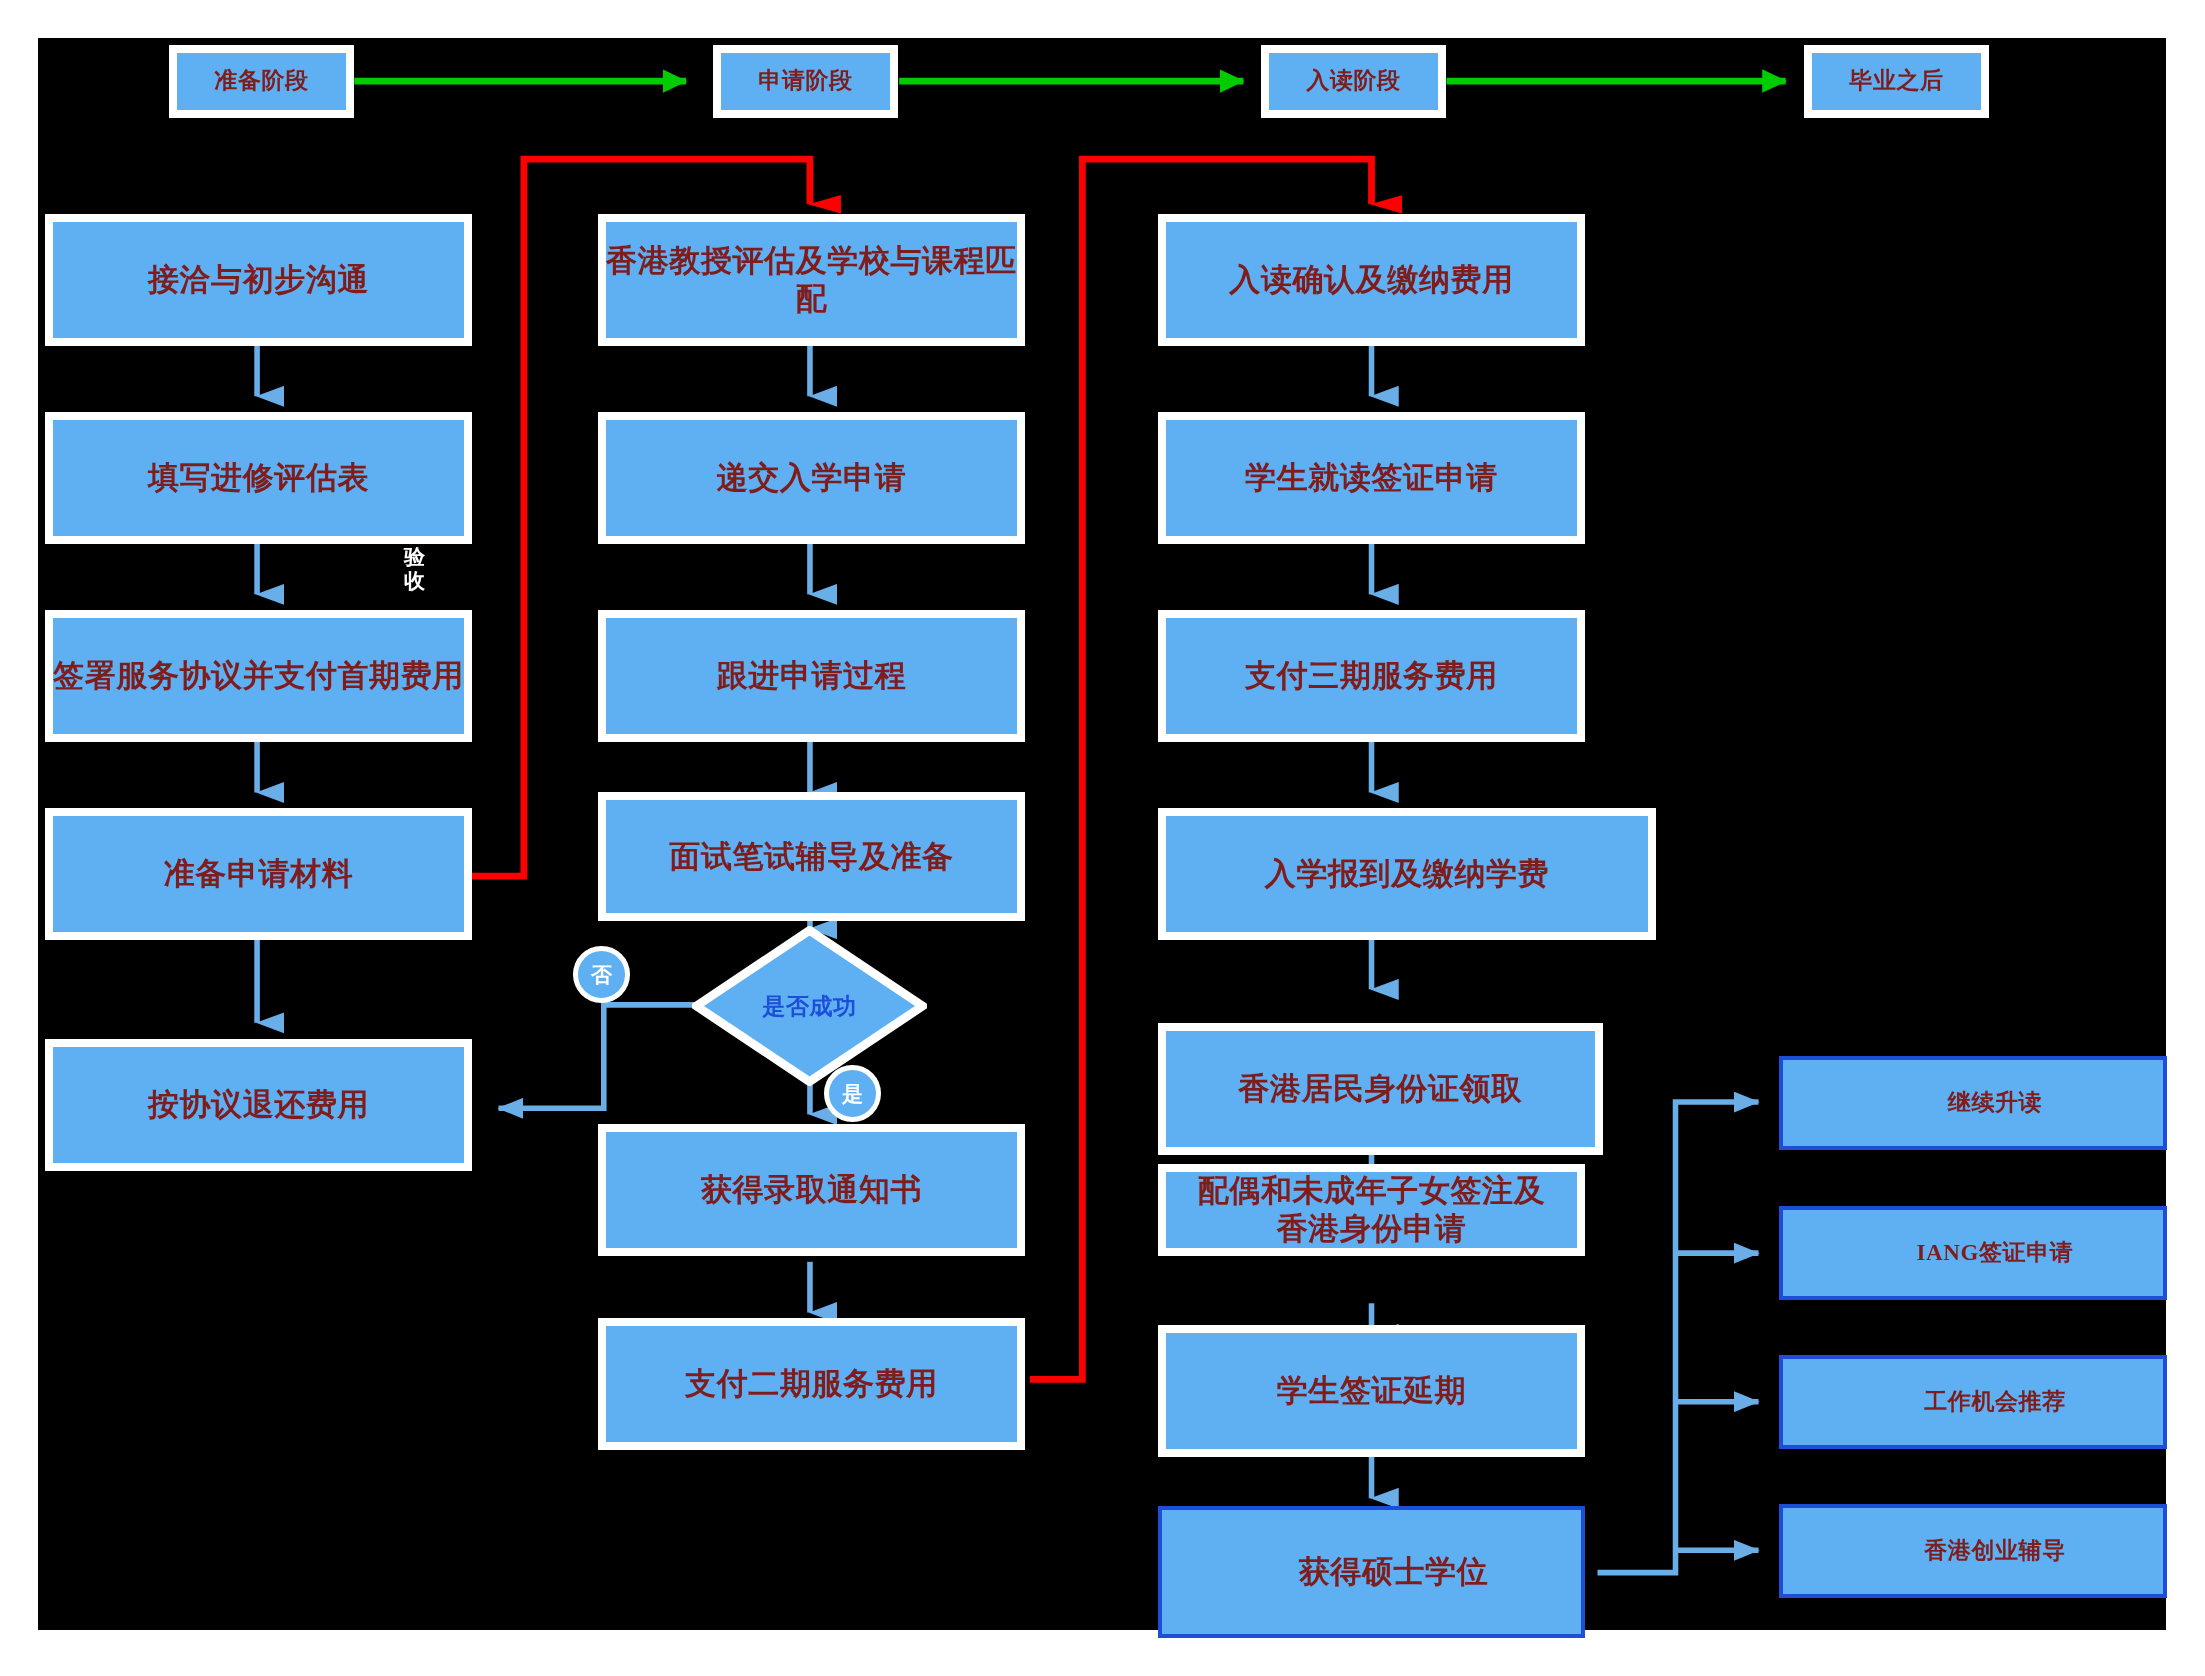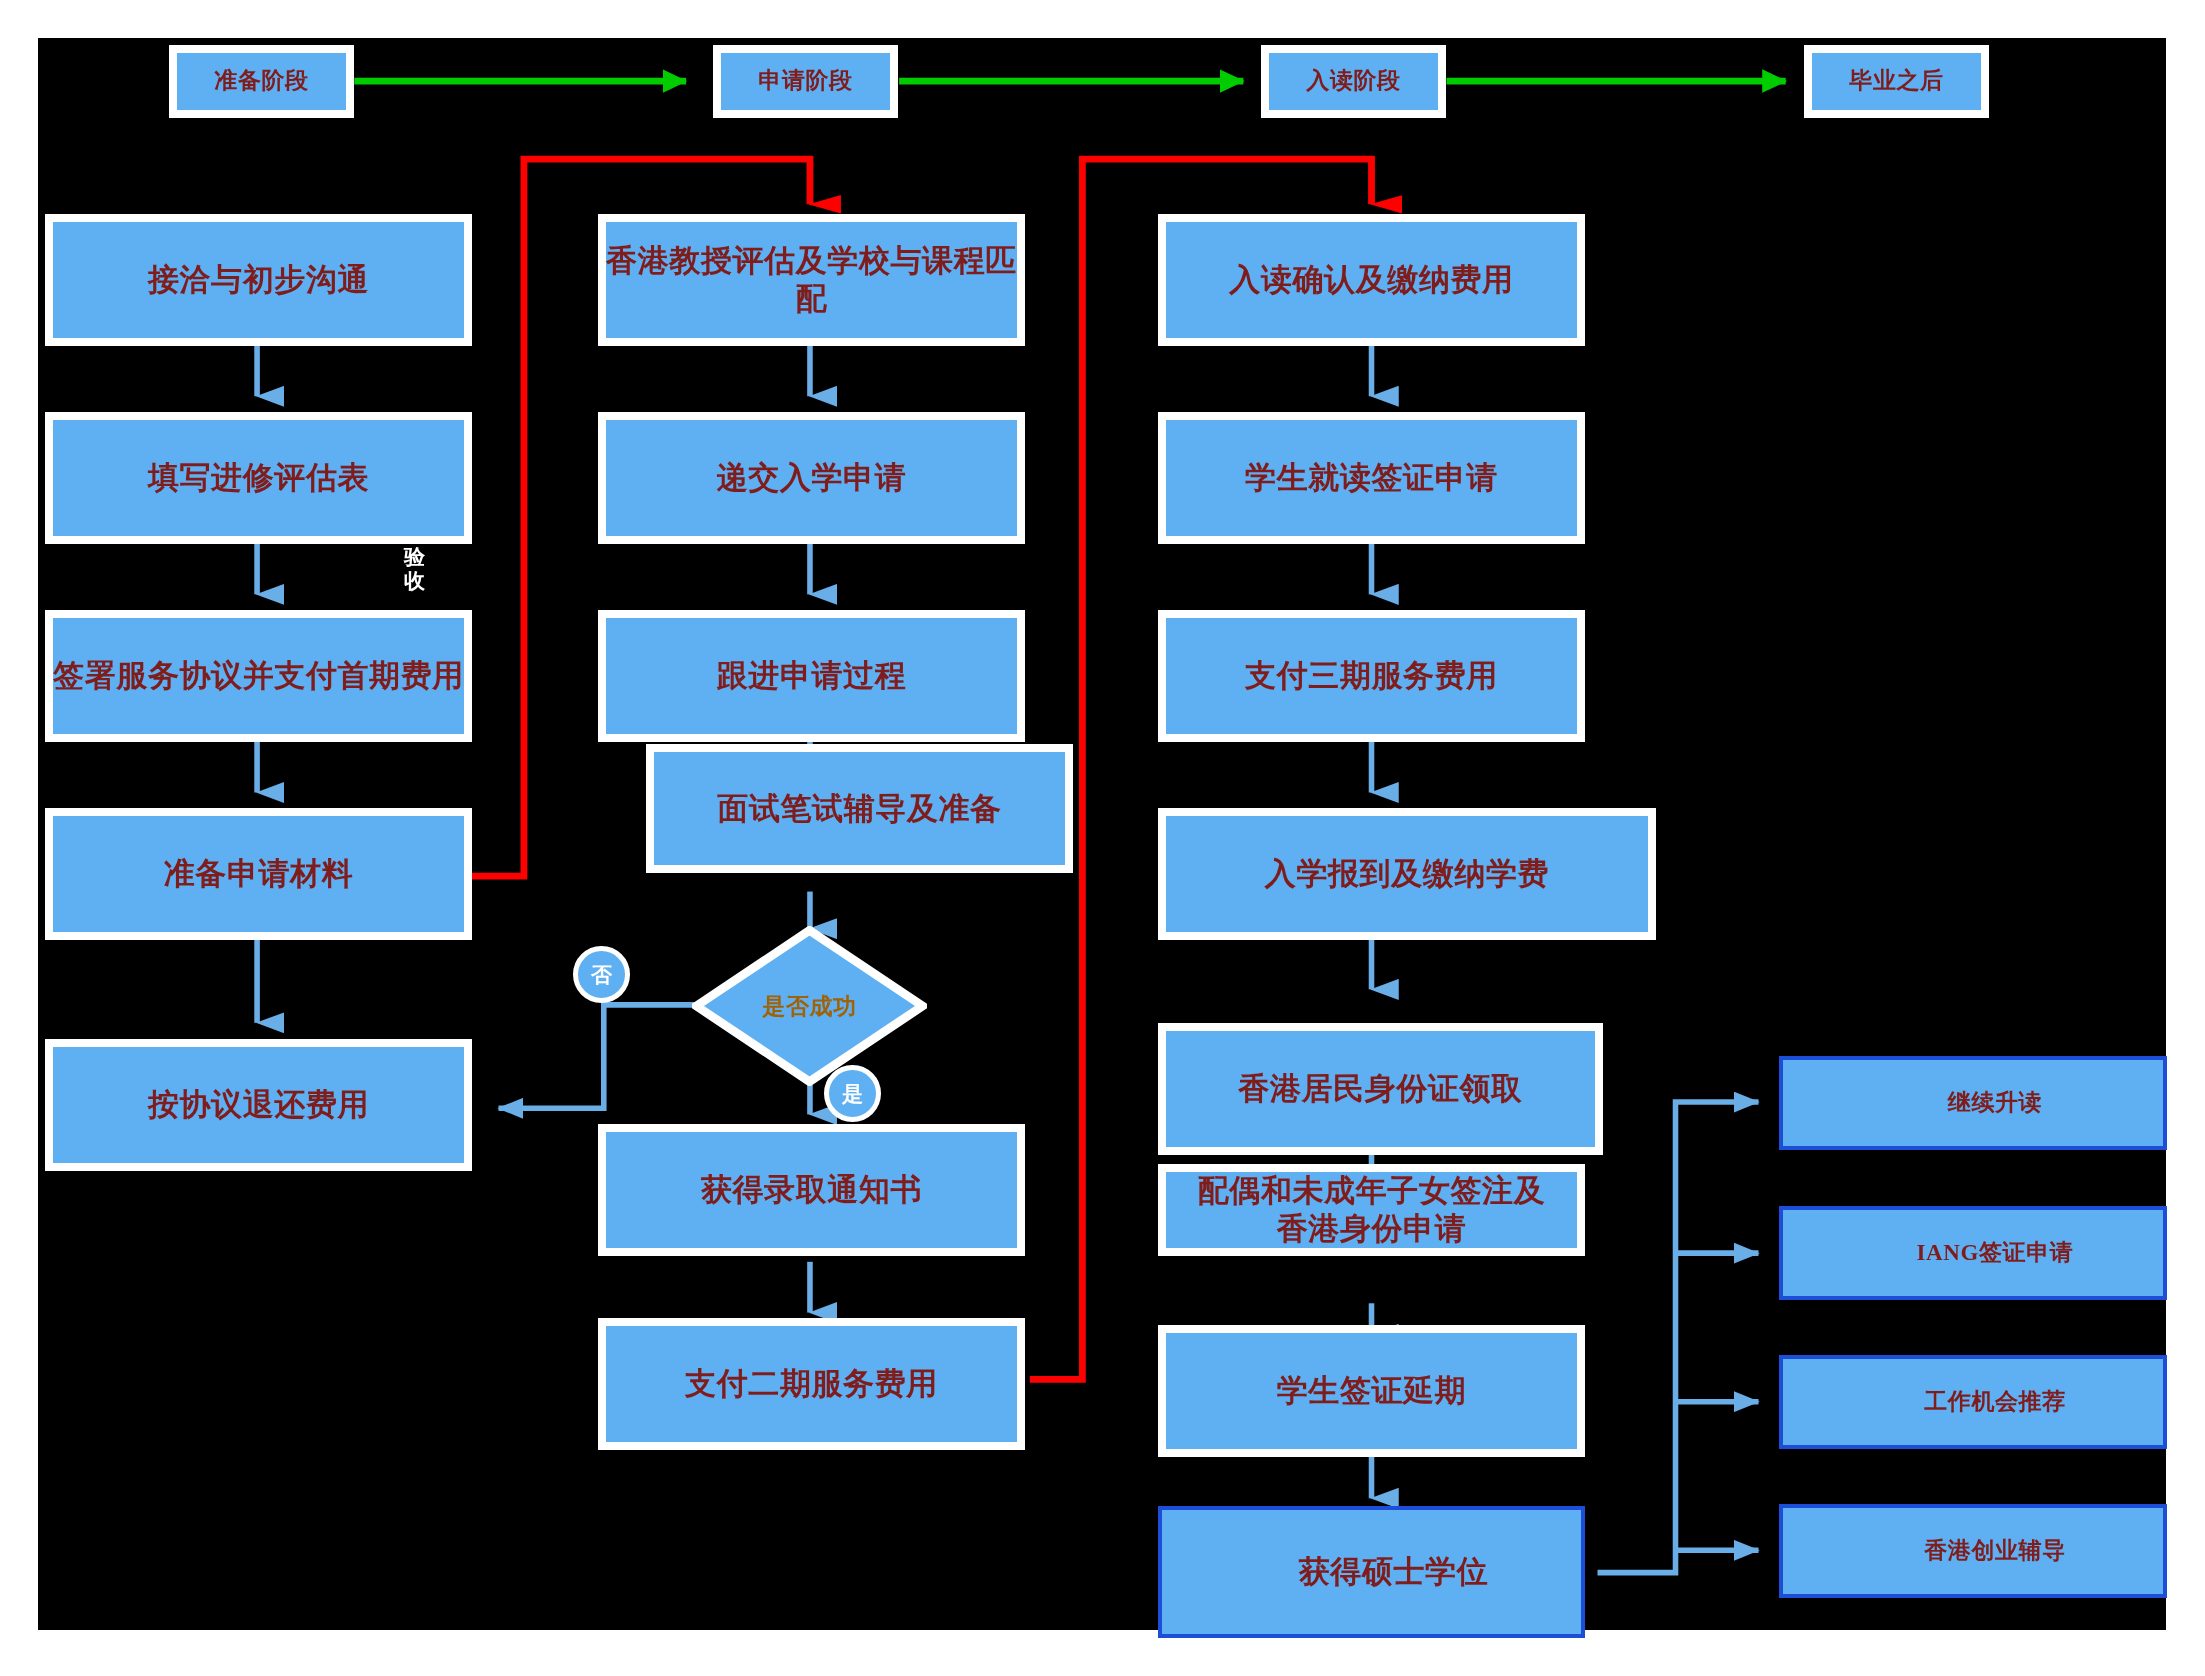--- a/index.html
+++ b/index.html
@@ -65,21 +65,21 @@
     align-items: center;
     justify-content: center;
   }
   .diamond-shape {
     position: absolute;
     left: 0; top: 0;
     width: 100%; height: 100%;
   }
   .diamond-label {
     position: relative;
-    color: #a16207;
+    color: #1d4ed8;
     font-family: "Liberation Serif", "DejaVu Serif", serif;
     font-weight: bold;
     font-size: 23px;
     letter-spacing: 0.6px;
     z-index: 3;
     user-select: none;
   }
   .bubble {
     position: absolute;
     border-radius: 50%;
@@ -230,21 +230,21 @@
 
   <div class="node white-frame step-node" style="left:598px; top:214px; width:427px; height:132px;">
     <span>香港教授评估及学校与课程匹配</span>
   </div>
   <div class="node white-frame step-node" style="left:598px; top:412px; width:427px; height:132px;">
     <span>递交入学申请</span>
   </div>
   <div class="node white-frame step-node" style="left:598px; top:610px; width:427px; height:132px;">
     <span>跟进申请过程</span>
   </div>
-  <div class="node white-frame step-node" style="left:598px; top:744px; width:427px; height:129px;margin-left:48px;">
+  <div class="node white-frame step-node" style="left:598px; top:792px; width:427px; height:129px;">
     <span>面试笔试辅导及准备</span>
   </div>
 
   <div class="diamond-wrap" style="left:692px; top:926px; width:235px; height:160px;">
     <svg class="diamond-shape" viewBox="0 0 380 258" preserveAspectRatio="none">
       <polygon points="190,7 373,129 190,251 7,129" fill="#5fb0f2" stroke="#ffffff" stroke-width="14"></polygon>
     </svg>
     <span class="diamond-label">是否成功</span>
   </div>
 

